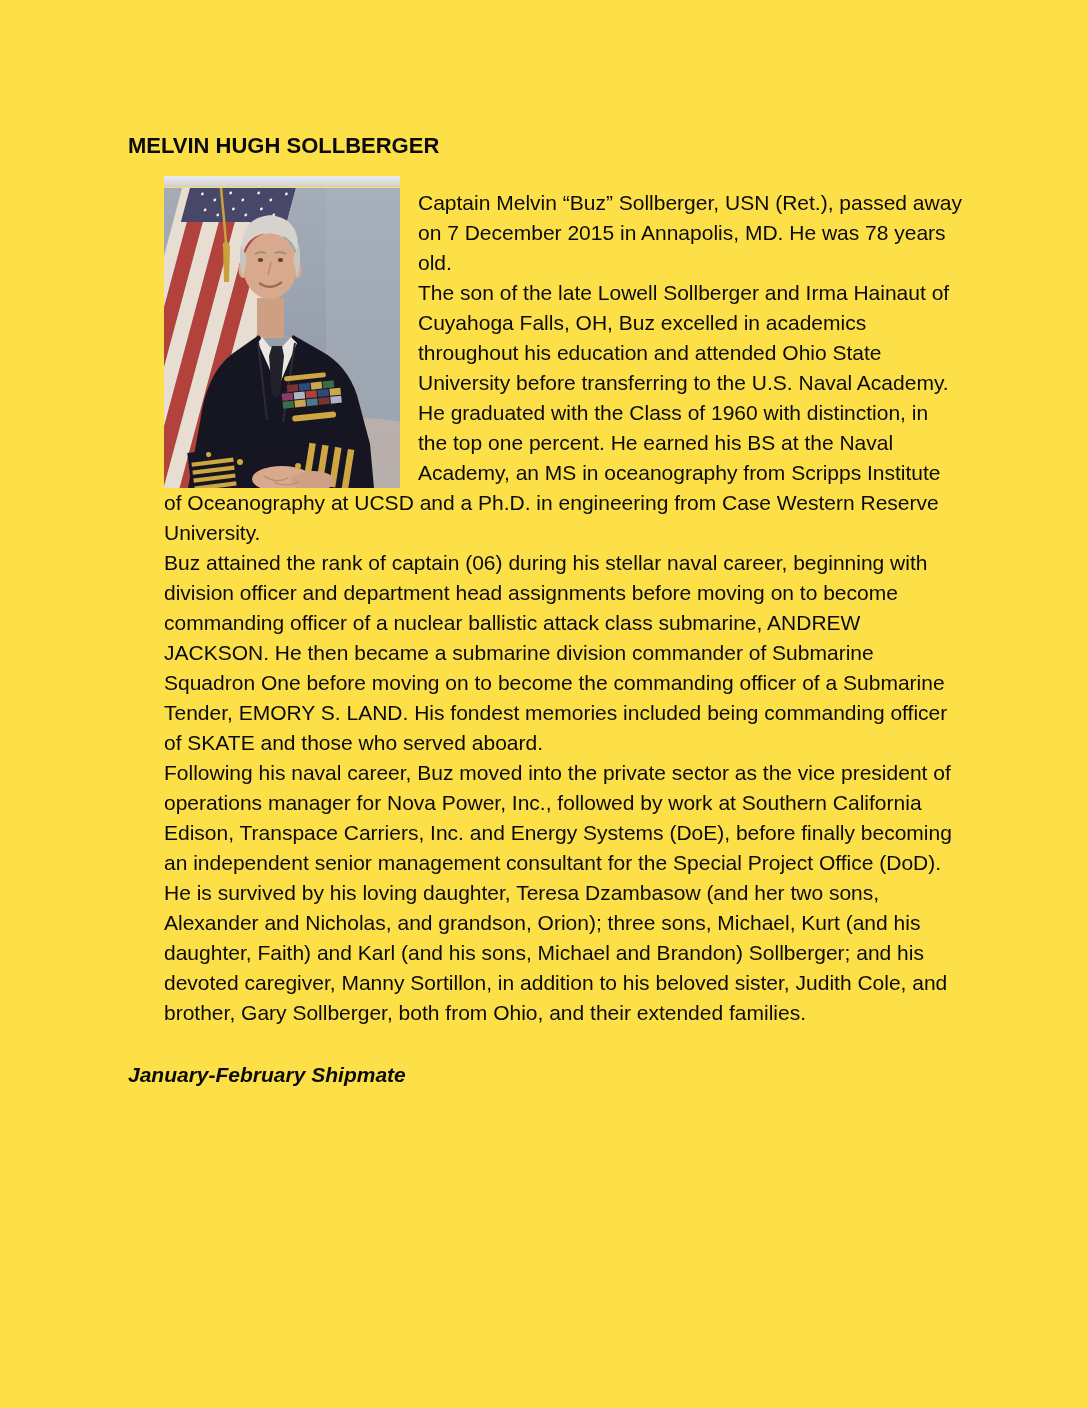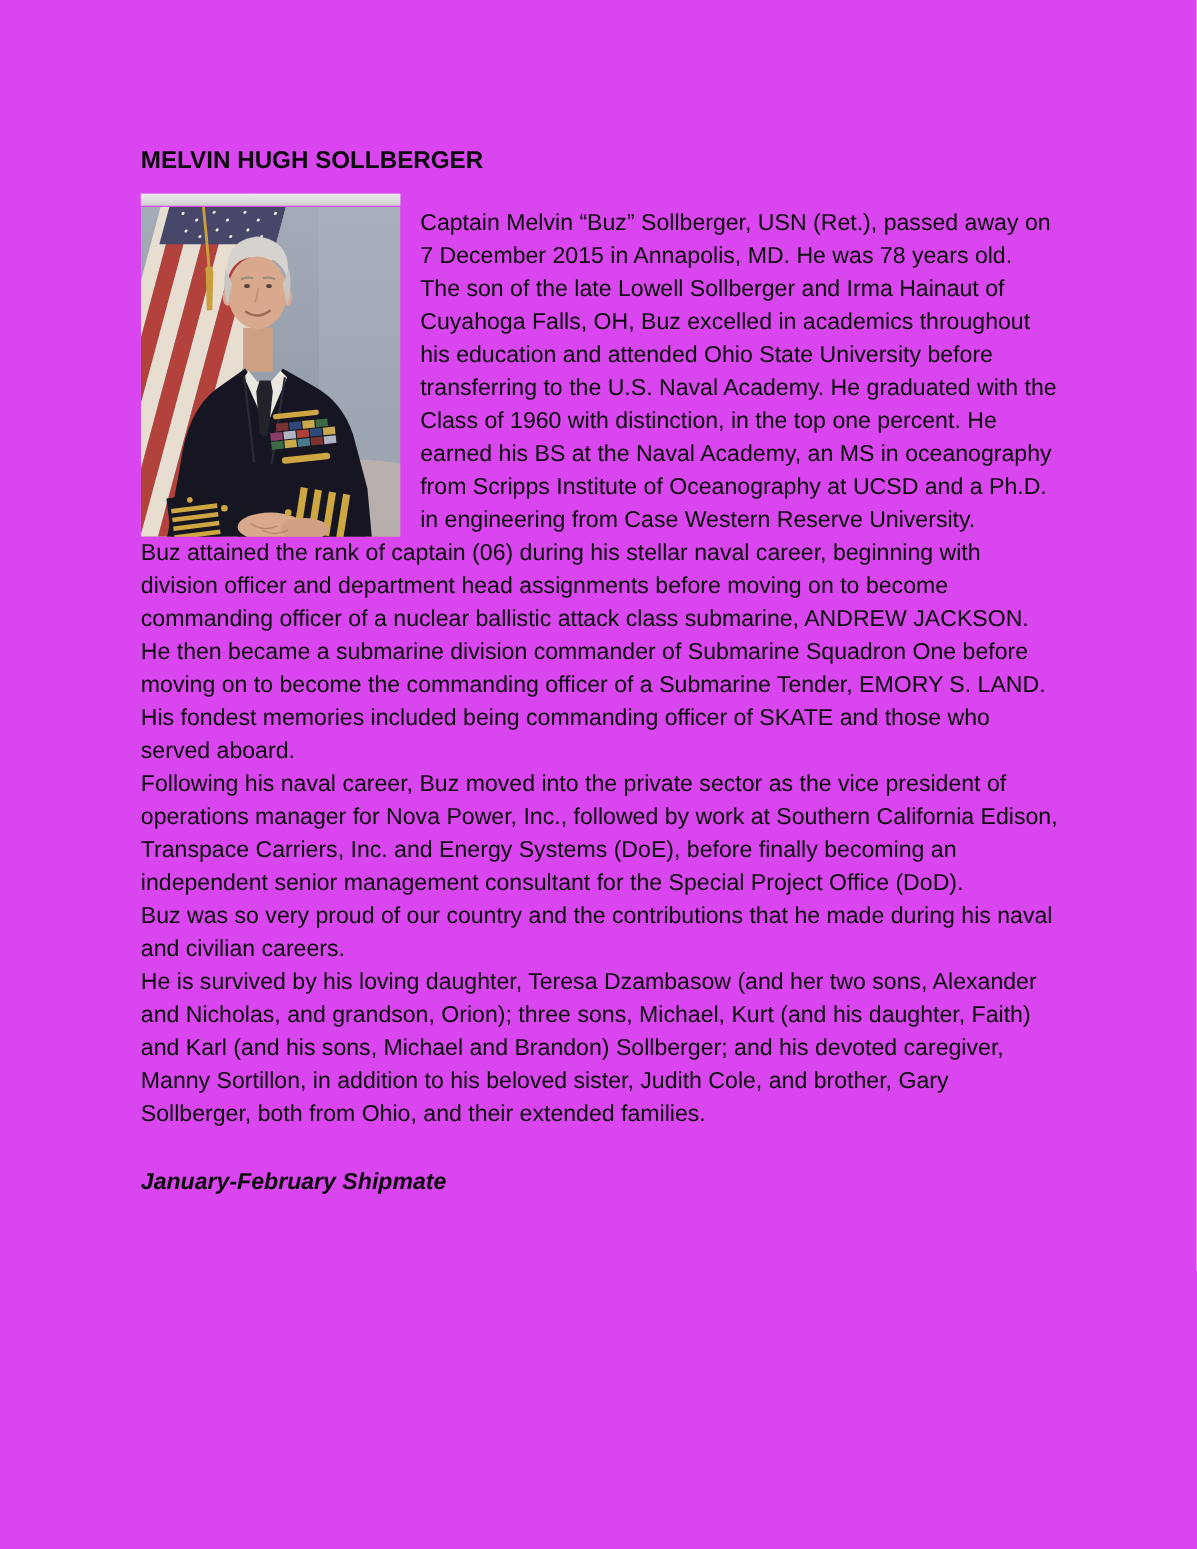--- a/index.html
+++ b/index.html
@@ -1,27 +1,27 @@
 <!DOCTYPE html>
 <html style="--flag-red: #b2423a; --flag-white: #e7ddd0; --canton-blue: #46466a; --cord-gold: #c9a03c; --stripe-gold: #cfa743; --uniform-navy: #181820; --shirt-white: #eae7e0; --skin: #d9a98e; --hair-gray: #d6d3cf; --bg-top: #a3acb7; --bg-bottom: #8a93a0; --bg-warm: #d6bcab;"><head>
 <meta charset="utf-8">
 <style>
   html,body { margin:0; padding:0; background:#ffffff; }
   .page {
     width:1088px; height:1408px; box-sizing:border-box;
-    background:#d946ef; color:#0b0b0b;
+    background:#fde047; color:#0b0b0b;
     padding:133px 126px 0 128px;
     font-family:"Liberation Sans", sans-serif;
     overflow:hidden;
   }
   .doc-title {
     font-size:22px; font-weight:bold; line-height:26px;
     margin:0 0 29px 0;
   }
-  .doc-body { font-size:21px; line-height:30px; }
+  .doc-body { font-size:21px; line-height:30px;margin-left:36px; }
   .doc-body p { margin:0; }
   .photo-figure {
     float:left; width:236px; height:300px;
     margin:0 18px 0 0; position:relative;
   }
   .photo-figure::before {
     content:""; position:absolute; left:0; top:-12px;
     width:100%; height:11px;
     background:linear-gradient(#ececec,#cfcfcf);
   }
@@ -181,19 +181,18 @@
             <circle cx="134" cy="278" r="3" fill="var(--stripe-gold,#cfa743)"></circle>
           </g>
         </g>
       </svg>
     </figure>
 
     <p>Captain Melvin “Buz” Sollberger, USN (Ret.), passed away on 7 December 2015 in Annapolis, MD. He was 78 years old.</p>
     <p>The son of the late Lowell Sollberger and Irma Hainaut of Cuyahoga Falls, OH, Buz excelled in academics throughout his education and attended Ohio State University before transferring to the U.S. Naval Academy. He graduated with the Class of 1960 with distinction, in the top one percent. He earned his BS at the Naval Academy, an MS in oceanography from Scripps Institute of Oceanography at UCSD and a Ph.D. in engineering from Case Western Reserve University.</p>
     <p>Buz attained the rank of captain (06) during his stellar naval career, beginning with division officer and department head assignments before moving on to become commanding officer of a nuclear ballistic attack class submarine, ANDREW JACKSON. He then became a submarine division commander of Submarine Squadron One before moving on to become the commanding officer of a Submarine Tender, EMORY S. LAND. His fondest memories included being commanding officer of SKATE and those who served aboard.</p>
     <p>Following his naval career, Buz moved into the private sector as the vice president of operations manager for Nova Power, Inc., followed by work at Southern California Edison, Transpace Carriers, Inc. and Energy Systems (DoE), before finally becoming an independent senior management consultant for the Special Project Office (DoD).</p>
-    <p>Buz was so very proud of our country and the contributions that he made during his naval and civilian careers.</p>
     <p>He is survived by his loving daughter, Teresa Dzambasow (and her two sons, Alexander and Nicholas, and grandson, Orion); three sons, Michael, Kurt (and his daughter, Faith) and Karl (and his sons, Michael and Brandon) Sollberger; and his devoted caregiver, Manny Sortillon, in addition to his beloved sister, Judith Cole, and brother, Gary Sollberger, both from Ohio, and their extended families.</p>
   </div>
 
   <p class="doc-footer">January-February Shipmate</p>
 
 </div>
 
 </body></html>

